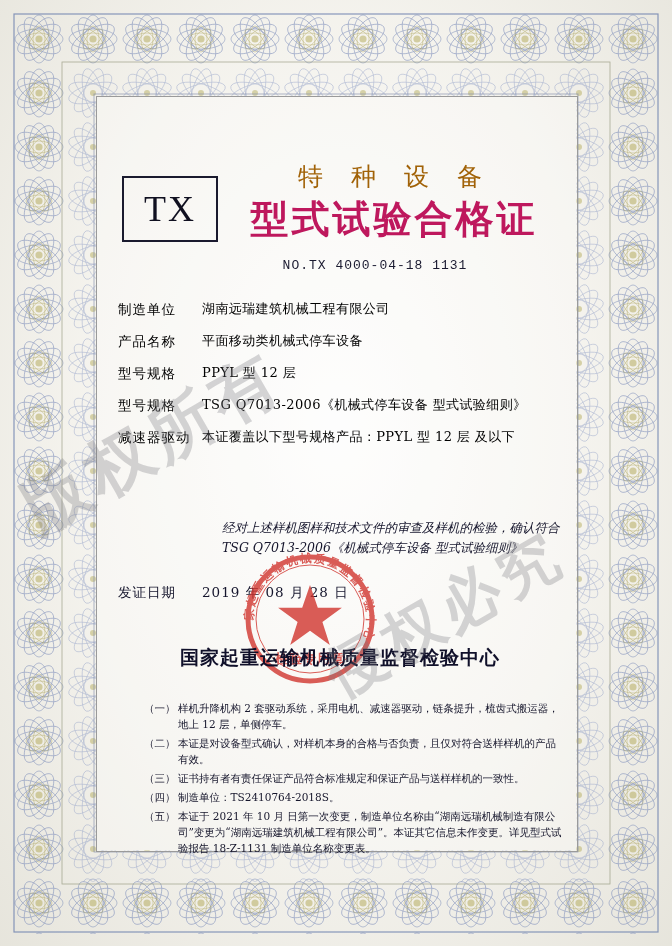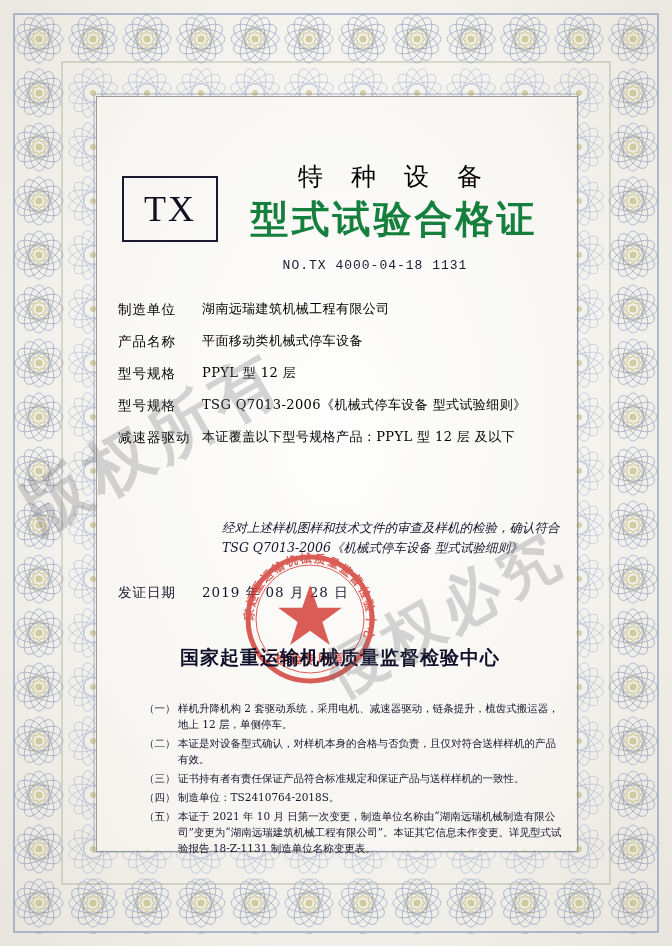--- a/index.html
+++ b/index.html
@@ -76,33 +76,33 @@
 
   .title-small {
     position: absolute;
     left: 230px;
     top: 160px;
     width: 330px;
     text-align: center;
     font-size: 25px;
     letter-spacing: 10px;
     font-family: "DejaVu Serif", serif;
-    color: #000000;
+    color: #a16207;
   }
   .title-big {
     position: absolute;
     left: 222px;
     top: 194px;
     width: 344px;
     text-align: center;
     font-size: 38px;
     letter-spacing: 3px;
     font-weight: 700;
     font-family: "DejaVu Serif", serif;
-    color: #15803d;
+    color: #be185d;
     white-space: nowrap;
   }
   .cert-no {
     position: absolute;
     left: 180px;
     top: 258px;
     width: 390px;
     text-align: center;
     font-size: 13px;
     letter-spacing: 1px;

